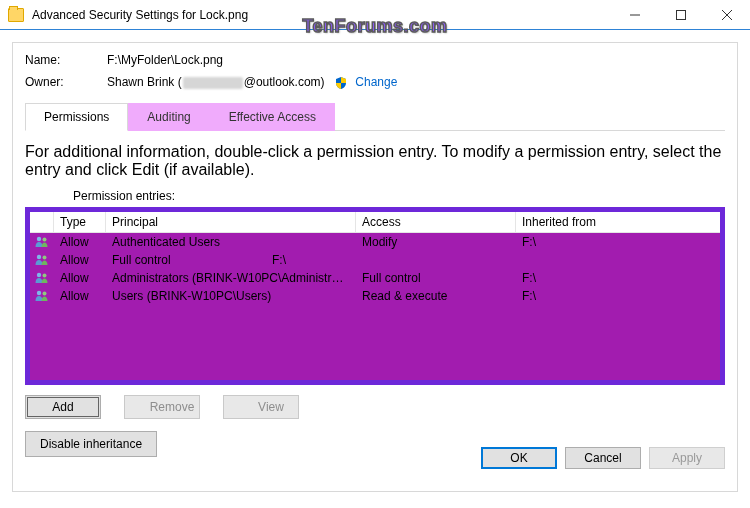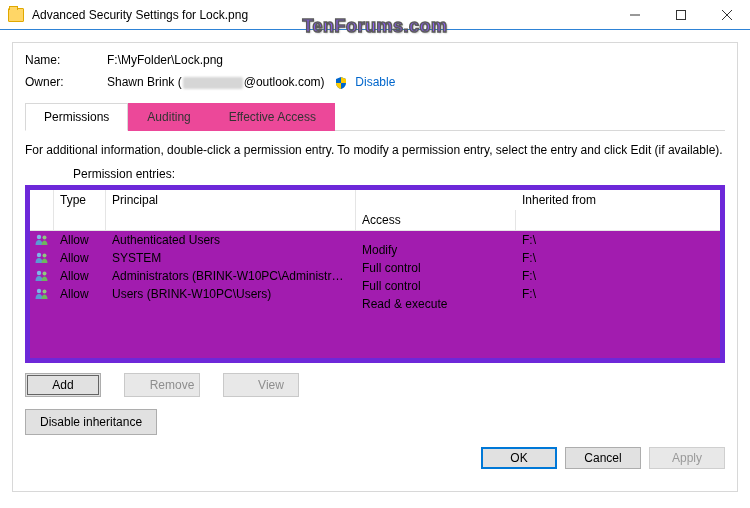--- a/index.html
+++ b/index.html
@@ -91,33 +91,33 @@
   .tabs {
     display: flex;
     border-bottom: 1px solid #d8d8d8;
     margin-top: 12px;
   }
   .tab {
     padding: 6px 18px;
     font-size: 12px;
     border: 1px solid transparent;
     border-bottom: none;
-    background: #ec4899;
+    background: #f0abfc;
     cursor: pointer;
     position: relative;
     top: 1px;
   }
   .tab.active {
     border-color: #d8d8d8;
     border-bottom: 1px solid #fff;
     background: #fff;
   }
   .tab:not(.active) { color: #333; }
   .info-text {
-    font-size: 12px;
+    font-size: 16px;
     margin: 12px 0 10px 0;
     color: #000;
   }
   .entries-label { font-size: 12px; margin-bottom: 4px; margin-left: 48px; }
   .entries-table {
     border: 5px solid #6d28d9;
     height: 178px;
     overflow: hidden;
     background: #a21caf;
   }
@@ -128,21 +128,21 @@
     font-size: 12px;
   }
   .entries-header > div {
     padding: 3px 6px;
     border-right: 1px solid #e5e5e5;
   }
   .entries-header > div:last-child { border-right: none; }
   .col-icon { width: 24px; }
   .col-type { width: 52px; }
   .col-principal { width: 250px; }
-  .col-access { width: 160px; margin-top: 20px; }
+  .col-access { width: 160px; }
   .col-inherited { flex: 1; }
   .entries-body { }
   .entry-row {
     display: flex;
     font-size: 12px;
     align-items: center;
     height: 18px;
   }
   .entry-row > div { padding: 0 6px; white-space: nowrap; overflow: hidden; text-overflow: ellipsis; }
   .user-icon {
@@ -306,21 +306,21 @@
       <div class="field-value">
         <span>Shawn Brink</span>
         (<span class="blur"></span><span>@outlook.com)</span>
         <span class="shield-icon">
           <svg width="14" height="14" viewBox="0 0 14 14">
             <path d="M7 1 L12 3 L12 7 C12 10 9.5 12.5 7 13 C4.5 12.5 2 10 2 7 L2 3 Z" fill="#0066cc"></path>
             <path d="M7 1 L12 3 L12 7 L7 7 Z" fill="#ffcc00"></path>
             <path d="M7 7 L7 13 C4.5 12.5 2 10 2 7 Z" fill="#ffcc00"></path>
           </svg>
         </span>
-        <span class="change-link">Disable</span>
+        <span class="change-link">Change</span>
       </div>
     </div>
 
     <div class="tabs">
       <div class="tab active">Permissions</div>
       <div class="tab">Auditing</div>
       <div class="tab">Effective Access</div>
     </div>
 
     <div class="info-text">For additional information, double-click a permission entry. To modify a permission entry, select the entry and click Edit (if available).</div>
@@ -352,21 +352,20 @@
           <div class="entry-row">
             <div class="user-icon">
               <svg viewBox="0 0 16 14">
                 <circle cx="5" cy="4" r="2.2" fill="#7db8e8"></circle>
                 <path d="M1.5 12 C1.5 8.5 3 7 5 7 C7 7 8.5 8.5 8.5 12 Z" fill="#5a9bd4"></path>
                 <circle cx="10.5" cy="4.5" r="2" fill="#8fc97f"></circle>
                 <path d="M7.5 12 C7.5 9 9 7.5 10.5 7.5 C12 7.5 13.5 9 13.5 12 Z" fill="#6fb65f"></path>
               </svg>
             </div>
             <div class="col-type">Allow</div>
-            <div class="col-principal">SYSTEM</div>
             <div class="col-access">Full control</div>
             <div class="col-inherited">F:\</div>
           </div>
           <div class="entry-row">
             <div class="user-icon">
               <svg viewBox="0 0 16 14">
                 <circle cx="5" cy="4" r="2.2" fill="#7db8e8"></circle>
                 <path d="M1.5 12 C1.5 8.5 3 7 5 7 C7 7 8.5 8.5 8.5 12 Z" fill="#5a9bd4"></path>
                 <circle cx="10.5" cy="4.5" r="2" fill="#8fc97f"></circle>
                 <path d="M7.5 12 C7.5 9 9 7.5 10.5 7.5 C12 7.5 13.5 9 13.5 12 Z" fill="#6fb65f"></path>

